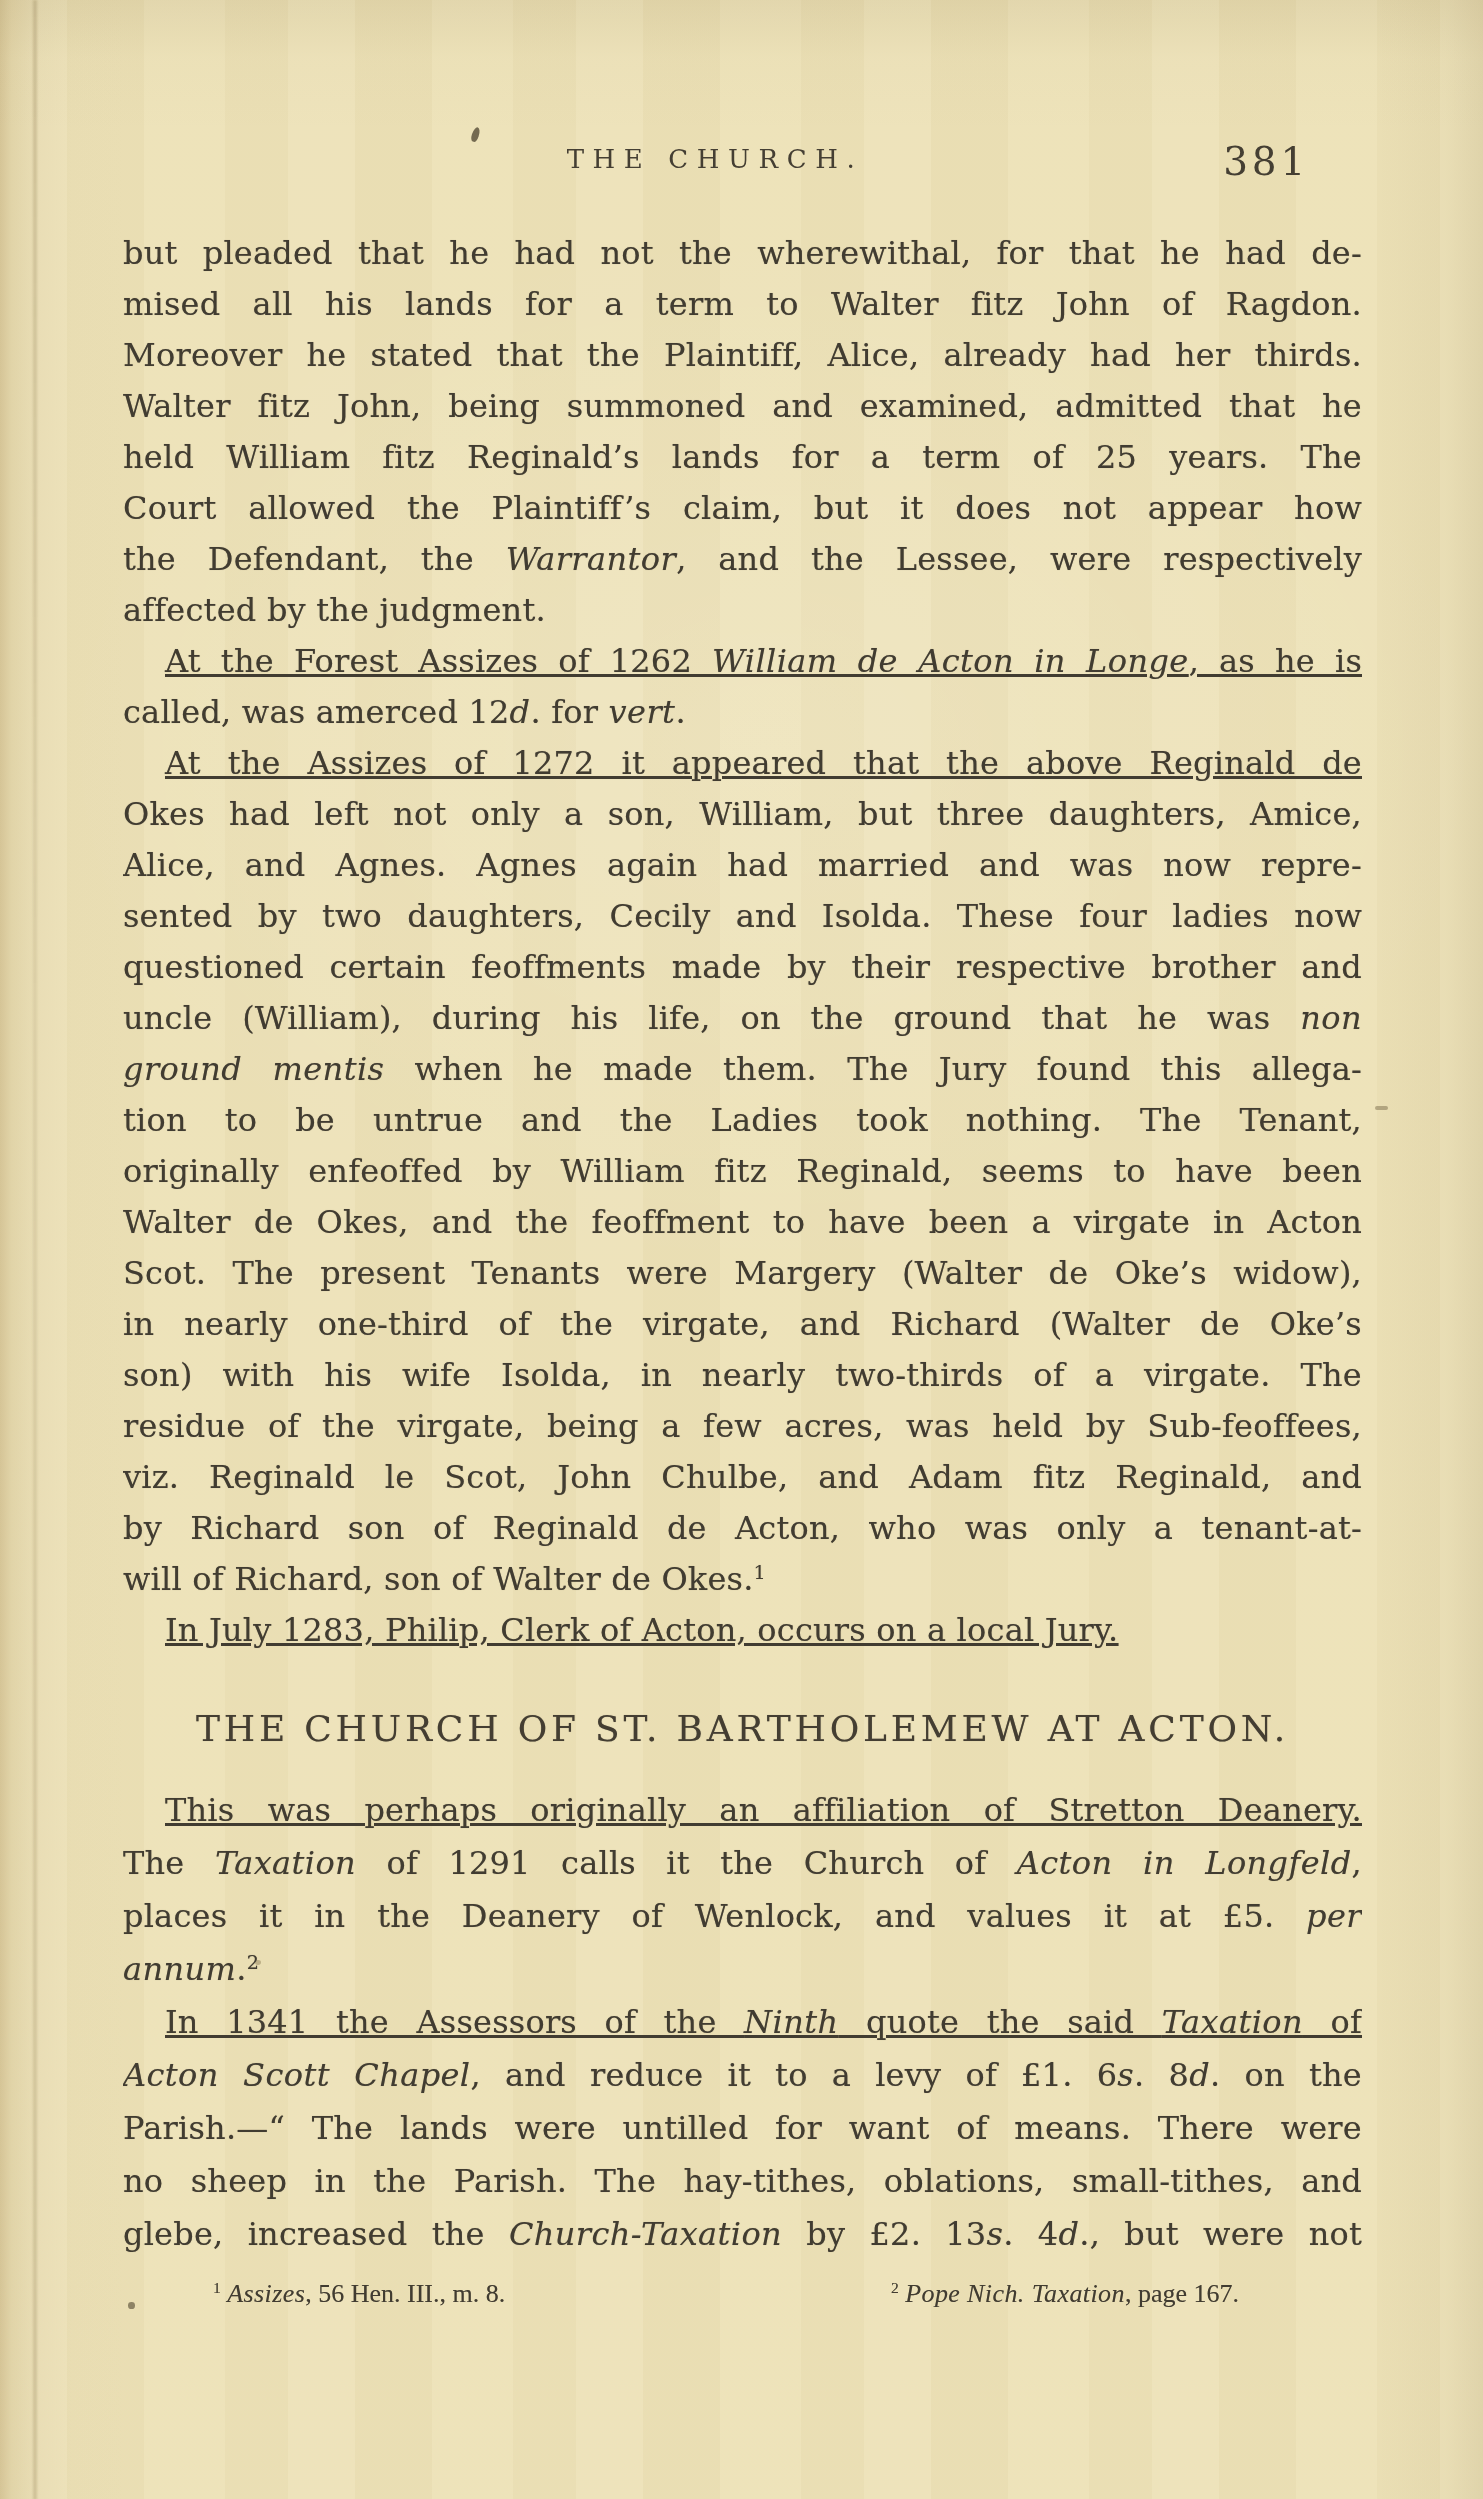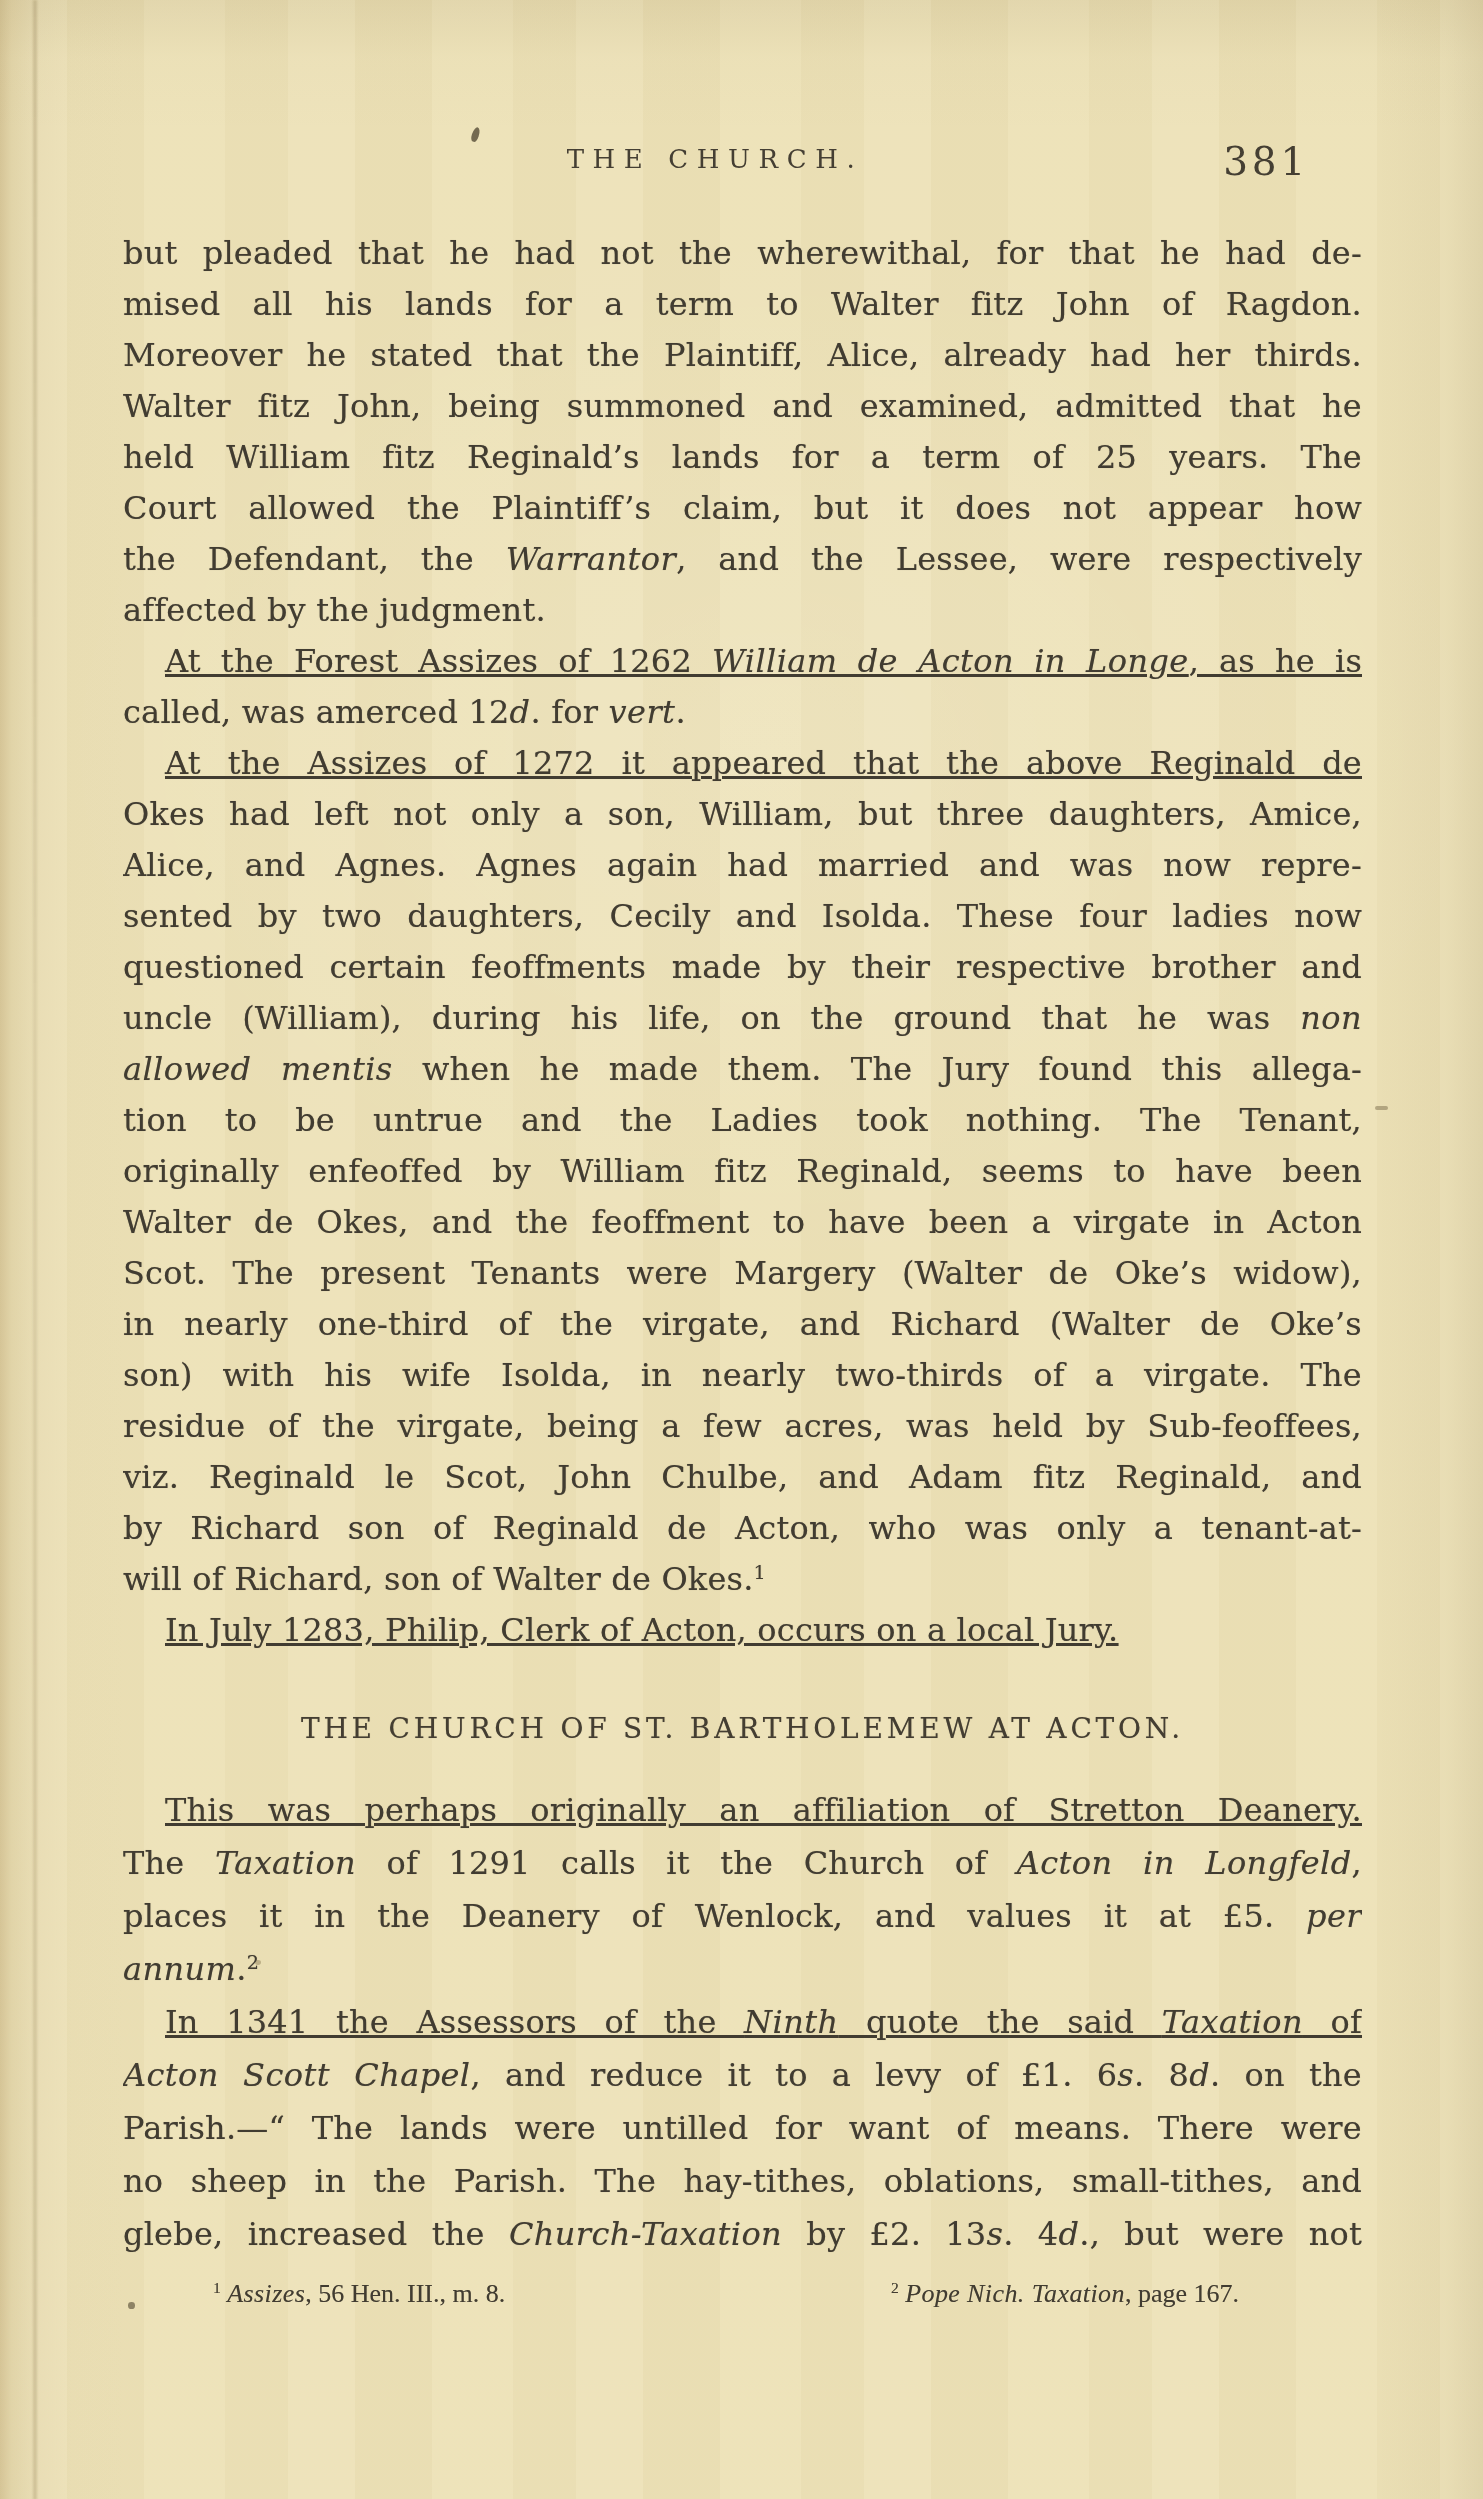--- a/index.html
+++ b/index.html
@@ -57,21 +57,21 @@
     overflow:hidden;
     text-shadow:0 0 0.7px rgba(62,56,44,0.45);
   }
   .line.lastline{text-align-last:left;}
   .line.indent{text-indent:42px;text-decoration:underline;}
   sup{font-size:0.60em;line-height:0;vertical-align:0.55em;letter-spacing:0;}
   .section-heading{
     margin-top:47px;margin-bottom:29px;
     line-height:52px;height:52px;
     text-align:center;
-    font-size:28px;letter-spacing:3.8px;
+    font-size:36px;letter-spacing:3.8px;
     color:#443e32;
     text-shadow:0 0 0.7px rgba(62,56,44,0.45);
   }
   .footnotes{
     display:flex;
     margin-top:15.3px;
     font-size:26px;line-height:36px;
     padding-left:90px;padding-right:123px;
     text-shadow:0 0 0.6px rgba(62,56,44,0.4);
     font-family:Liberation Serif, serif;
@@ -121,21 +121,21 @@
           <div class="line indent">At the Forest Assizes of 1262 <i>William de Acton in Longe</i>, as he is</div>
           <div class="line lastline">called, was amerced 12<i>d</i>. for <i>vert</i>.</div>
         </div>
         <div class="para">
           <div class="line indent">At the Assizes of 1272 it appeared that the above Reginald de</div>
           <div class="line">Okes had left not only a son, William, but three daughters, Amice,</div>
           <div class="line">Alice, and Agnes. Agnes again had married and was now repre-</div>
           <div class="line">sented by two daughters, Cecily and Isolda. These four ladies now</div>
           <div class="line">questioned certain feoffments made by their respective brother and</div>
           <div class="line">uncle (William), during his life, on the ground that he was <i>non</i></div>
-          <div class="line"><i>allowed mentis</i> when he made them. The Jury found this allega-</div>
+          <div class="line"><i>ground mentis</i> when he made them. The Jury found this allega-</div>
           <div class="line">tion to be untrue and the Ladies took nothing. The Tenant,</div>
           <div class="line">originally enfeoffed by William fitz Reginald, seems to have been</div>
           <div class="line">Walter de Okes, and the feoffment to have been a virgate in Acton</div>
           <div class="line">Scot. The present Tenants were Margery (Walter de Oke’s widow),</div>
           <div class="line">in nearly one-third of the virgate, and Richard (Walter de Oke’s</div>
           <div class="line">son) with his wife Isolda, in nearly two-thirds of a virgate. The</div>
           <div class="line">residue of the virgate, being a few acres, was held by Sub-feoffees,</div>
           <div class="line">viz. Reginald le Scot, John Chulbe, and Adam fitz Reginald, and</div>
           <div class="line">by Richard son of Reginald de Acton, who was only a tenant-at-</div>
           <div class="line lastline">will of Richard, son of Walter de Okes.<sup>1</sup></div>

